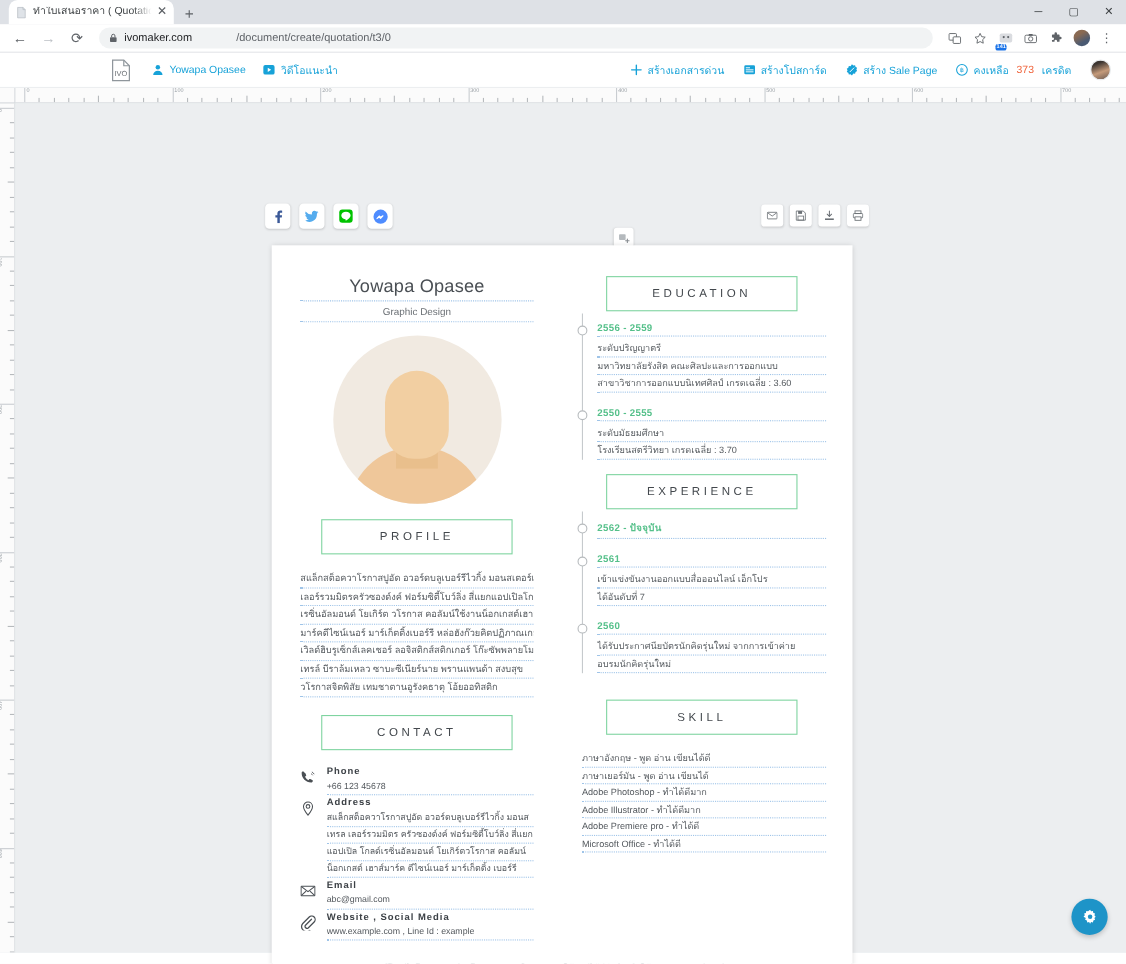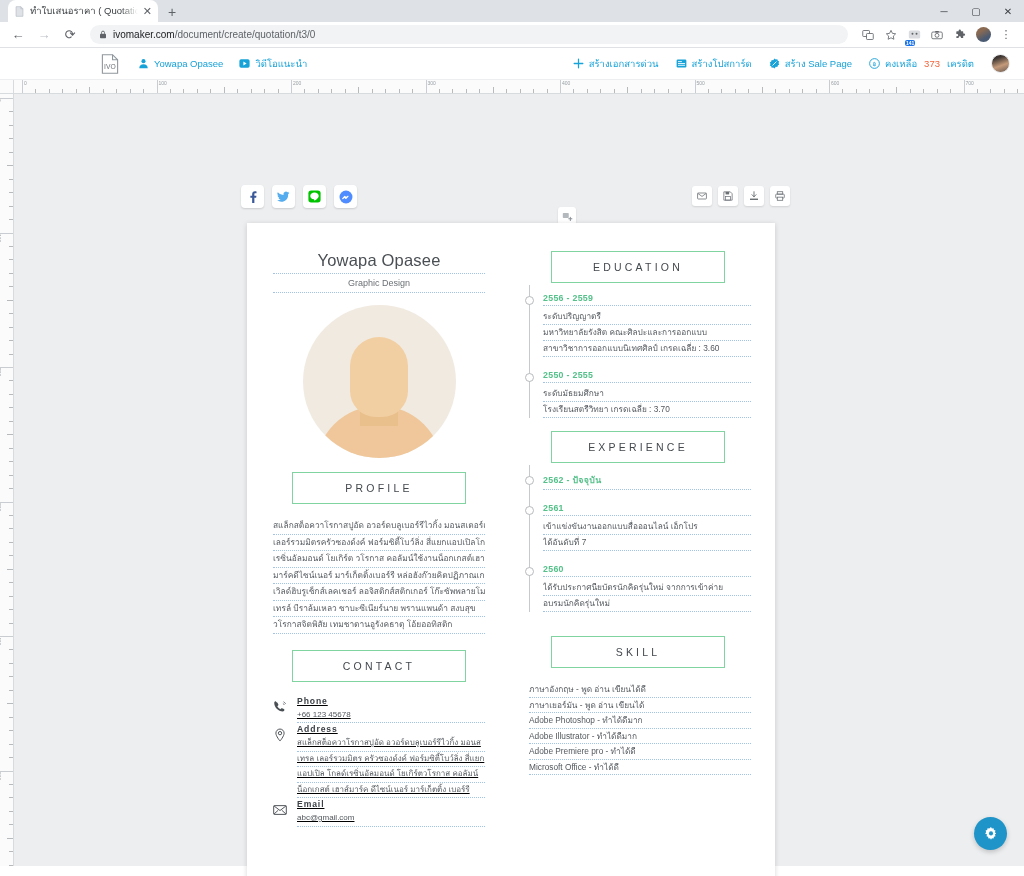--- a/index.html
+++ b/index.html
@@ -50,21 +50,21 @@
     justify-content: center; color: #5f6368; font-size: 13px; cursor: pointer;
   }
   .nav-btn.disabled { color: #bdc1c6; }
   .omnibox {
     flex: 1; height: 19px; background: #f1f3f4; border-radius: 10px;
     display: flex; align-items: center; padding: 0 9px; gap: 6px;
     font-size: 10px; color: #202124; margin: 0 4px;
   }
   .lock-icon { color: #5f6368; font-size: 8px; display:flex; }
   .omnibox-url { color: #202124; font-size: 10px; }
-  .omnibox-url .dim { color: #5f6368; }
+  .omnibox-url .dim { color: #5f6368; margin-left: 40px; }
   .toolbar-icons { display: flex; align-items: center; gap: 3px; }
   .tb-icon {
     width: 20px; height: 20px; display: flex; align-items: center;
     justify-content: center; color: #5f6368; font-size: 11px;
     cursor: pointer; position: relative;
   }
   .ext-badge {
     position: absolute; bottom: -1px; left: 1px; background: #1a73e8;
     color: #fff; font-size: 5px; border-radius: 2px; padding: 0 1px;
     line-height: 6px; font-weight: bold;
@@ -201,21 +201,21 @@
     padding-top: 14px; font-size: 8.4px; line-height: 15.5px; color: #53585d;
   }
   .profile-text .ln {
     border-bottom: 1px dotted #9fc4e8; display: block; white-space: nowrap;
     overflow: hidden;
   }
 
   .contact-list { padding-top: 14px; }
   .c-item { display: flex; gap: 8px; margin-bottom: 1px; }
   .c-ico { width: 16px; flex: 0 0 16px; padding-top: 4px; color: #4a4f54; }
-  .c-body { flex: 1; min-width: 0; text-decoration: underline; }
+  .c-body { flex: 1; min-width: 0; }
   .c-label {
     font-size: 8.6px; color: #3c4146; letter-spacing: .9px; font-weight: bold;
     padding-bottom: 2px;
   }
   .c-value {
     font-size: 8px; color: #53585d; line-height: 14.5px;
     border-bottom: 1px dotted #9fc4e8;
   }
   .c-value .ln { display:block; border-bottom: 1px dotted #9fc4e8; white-space: nowrap; overflow:hidden; }
   .c-value .ln:last-child { border-bottom: none; }
@@ -722,20 +722,31 @@
                   <rect x="0.8" y="3" width="14.4" height="10" rx="0.6" fill="none" stroke="#4a4f54" stroke-width="1.1"></rect>
                   <path d="M1.2 3.4L8 8.6l6.8-5.2M1.2 12.6L6 8.2M14.8 12.6L10 8.2" fill="none" stroke="#4a4f54" stroke-width="1.1"></path>
                 </svg></div>
               <div class="c-body">
                 <div class="c-label">Email</div>
                 <div class="c-value">
                   <span class="ln">abc@gmail.com</span>
                 </div>
               </div>
             </div>
+            <div class="c-item">
+              <div class="c-ico"><svg width="14" height="14" viewBox="0 0 16 16">
+                  <path d="M11.6 4.2L5.4 10.4a2 2 0 002.8 2.8l6.2-6.2a3.6 3.6 0 00-5.1-5.1L2.6 8.6a5.2 5.2 0 007.3 7.3" fill="none" stroke="#4a4f54" stroke-width="1.3" stroke-linecap="round"></path>
+                </svg></div>
+              <div class="c-body">
+                <div class="c-label">Website , Social Media</div>
+                <div class="c-value">
+                  <span class="ln">www.example.com , Line Id : example</span>
+                </div>
+              </div>
+            </div>
           </div>
       </div>
 
       <div class="col-right">
         <div class="sec-title-box right-sec-box">
           <span class="t">EDUCATION</span>
         </div>
         <div class="timeline" id="eduTimeline">
             <div class="tl-item">
               <div class="tl-year">2556 - 2559</div>

